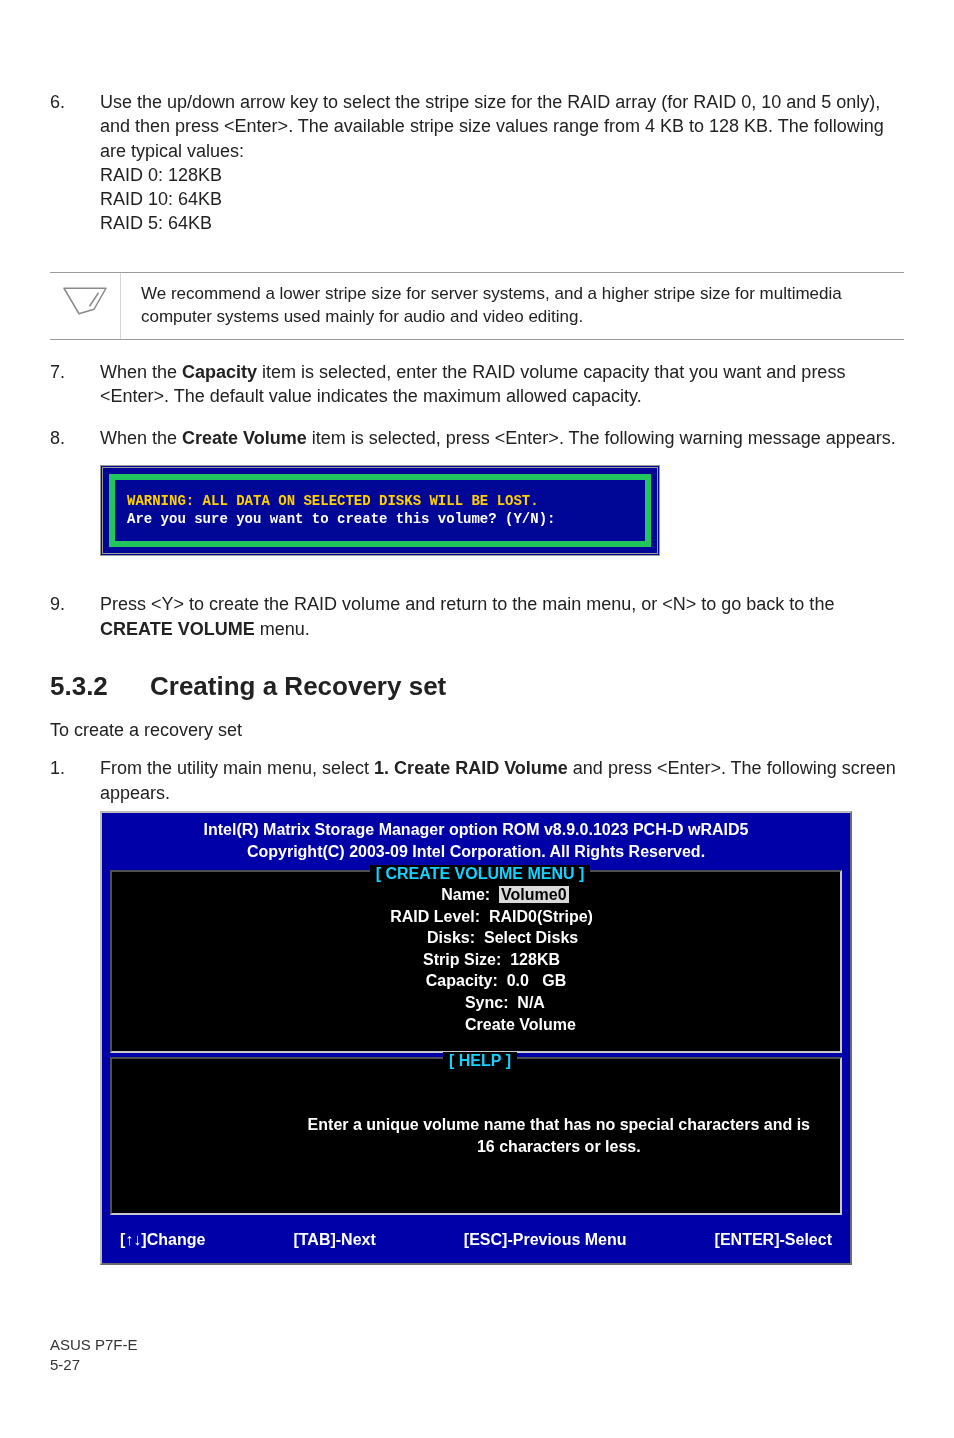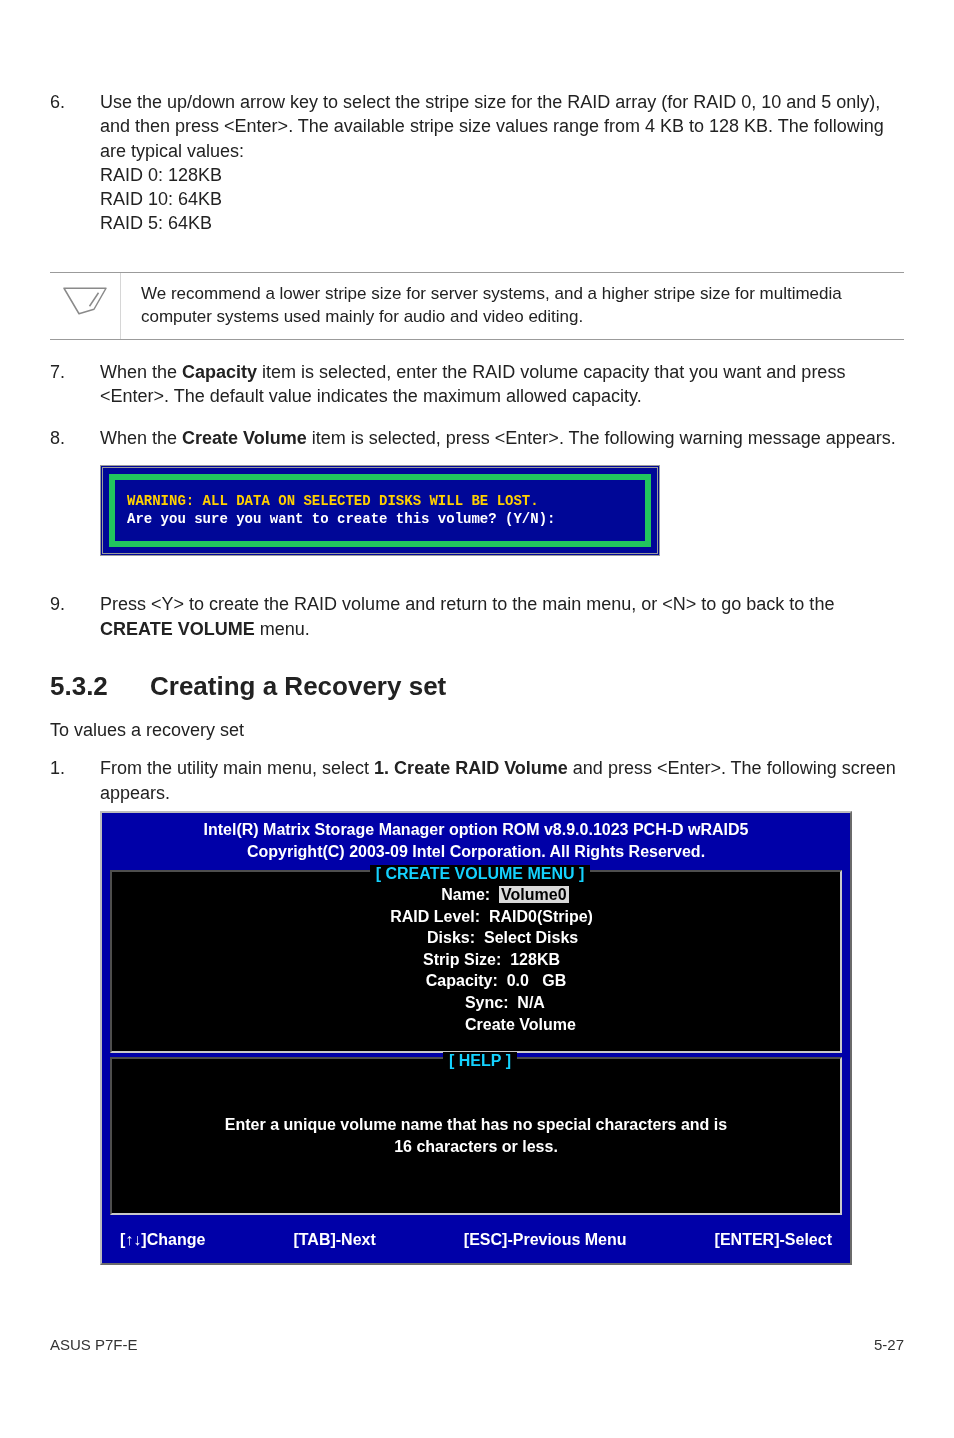--- a/index.html
+++ b/index.html
@@ -131,41 +131,42 @@
     color: #14d2ff;
     padding: 0 6px;
   }
   .form-rows { margin-top: 4px; text-align: center; }
   .form-row { white-space: pre; }
   .val-highlight { background: #d9d9d9; color: #000; padding: 0 2px; }
   .help-box {
     min-height: 154px;
     display: flex;
     align-items: center;
-    justify-content: center;
+    justify-content: flex-end;
     text-align: center;
     padding: 16px 30px;
   }
   .help-text { line-height: 1.4; }
   .bios-footer {
     padding: 10px 18px 12px 18px;
     color: #fff;
   }
   .bios-footer-row {
     display: flex;
     justify-content: space-between;
   }
   .bios-footer-row span { white-space: pre; }
 
   .page-footer {
     display: flex;
     justify-content: space-between;
     margin-top: 70px;
     font-size: 15px;
     color: #333;
+    flex-direction: column;
   }
 
   b { font-weight: bold; }
 </style>
 </head>
 <body>
 
 <ol class="main-list">
 
   <li>
@@ -226,21 +227,21 @@
       <span>Press &lt;Y&gt; to create the RAID volume and return to the main menu, or &lt;N&gt; to go back to the </span><b>CREATE VOLUME</b><span> menu.</span>
     </div>
   </li>
 
 </ol>
 
 <h2 class="section">
   <span class="secnum">5.3.2</span><span>Creating a Recovery set</span>
 </h2>
 
-<p class="plain">To values a recovery set</p>
+<p class="plain">To create a recovery set</p>
 
 <ol class="main-list">
 
   <li>
     <div class="num">1.</div>
     <div class="li-body">
       <div>
         <span>From the utility main menu, select </span><b>1. Create RAID Volume</b><span> and press &lt;Enter&gt;. The following screen appears.</span>
       </div>
 

